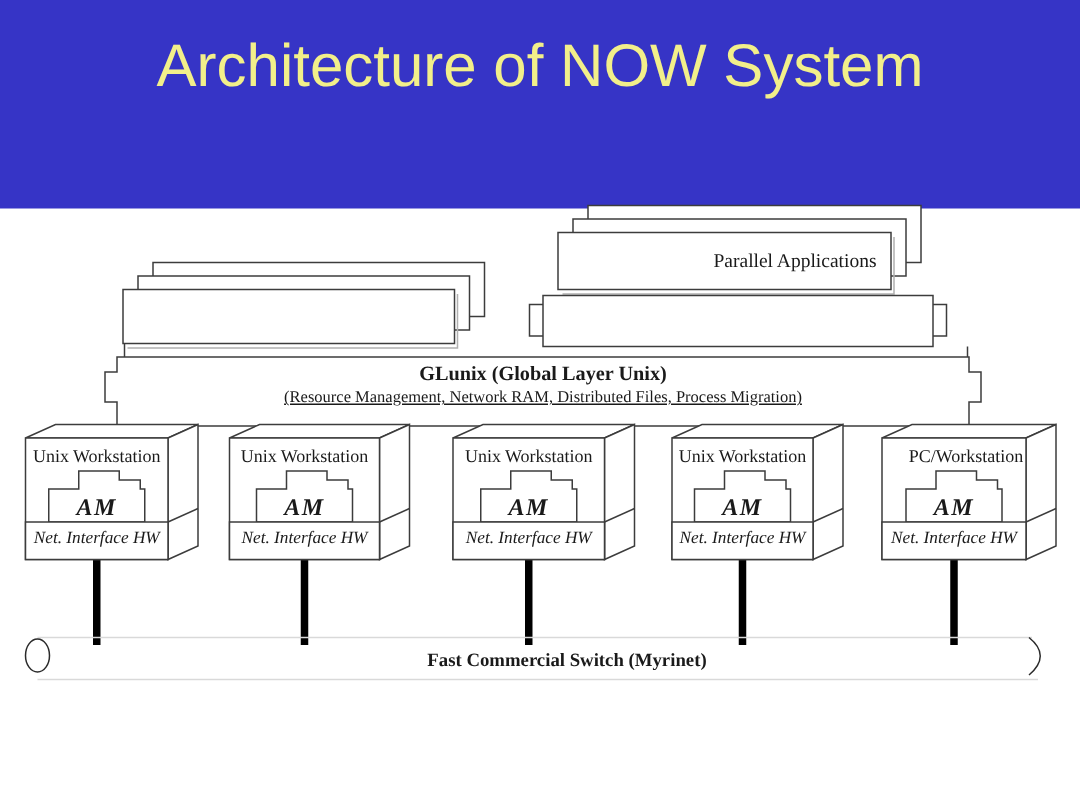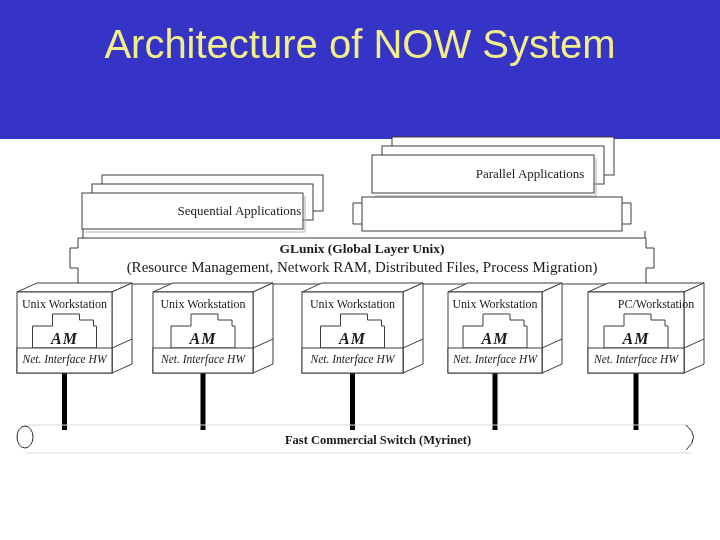--- a/index.html
+++ b/index.html
@@ -6,21 +6,21 @@
   .slide{position:relative;width:720px;height:540px;background:#ffffff;overflow:hidden;
          font-family:"Liberation Serif","DejaVu Serif",serif;}
   .header{position:absolute;left:0;top:0;width:720px;height:139px;background:#3634c6;}
   .title{position:absolute;left:0;top:22px;width:720px;text-align:center;
          font-family:"Liberation Sans","DejaVu Sans",sans-serif;
          font-size:40px;font-weight:500;color:#f2ef8a;letter-spacing:0px;}
   svg.art{position:absolute;left:0;top:0;}
   .lbl{position:absolute;color:#1a1a1a;text-align:center;white-space:nowrap;}
   .f13{font-size:13px;margin-left:47px;}
   .glx1{font-size:13.5px;font-weight:bold;font-family:Liberation Serif, serif;}
-  .glx2{font-size:15px;}
+  .glx2{font-size:11px;text-decoration:underline;}
   .nic{font-size:11.5px;font-style:italic;}
   .ws{font-size:12px;}
   .am{font-size:16px;font-weight:bold;letter-spacing:1px;font-style:italic;}
   .sw{font-size:12.5px;font-weight:bold;}
 </style>
 </head>
 <body>
 
 <div class="slide">
 
@@ -96,37 +96,36 @@
 
       <g>
         <line x1="25" y1="425" x2="688" y2="425" stroke="#d9d9d9"></line>
         <line x1="25" y1="453" x2="692" y2="453" stroke="#d9d9d9"></line>
         <ellipse cx="25" cy="437" rx="8" ry="11" fill="white" stroke="#2a2a2a"></ellipse>
         <path d="M 686,425 Q 701,437 686,450" fill="none" stroke="#2a2a2a"></path>
       </g>
     </g>
   </svg>
 
-  <div class="lbl f13" style="left:82px;top:203px;width:221px;">Sequential Applications</div>
   <div class="lbl f13" style="left:372px;top:166px;width:222px;">Parallel Applications</div>
   <div class="lbl glx1" style="left:78px;top:241px;width:568px;">GLunix (Global Layer Unix)</div>
   <div class="lbl glx2" style="left:78px;top:259px;width:568px;">(Resource Management, Network RAM, Distributed Files, Process Migration)</div>
   <div class="lbl sw" style="left:0px;top:433px;width:708px;padding-left:24px;">Fast Commercial Switch (Myrinet)</div>
 
   <div id="ws-labels">
       <div class="lbl ws" style="left: 17px; top: 297px; width: 95px;">Unix Workstation</div>
       <div class="lbl am" style="left: 17px; top: 330px; width: 95px;">AM</div>
       <div class="lbl nic" style="left: 17px; top: 353px; width: 95px;">Net. Interface HW</div>
       <div class="lbl ws" style="left: 153px; top: 297px; width: 100px;">Unix Workstation</div>
       <div class="lbl am" style="left: 153px; top: 330px; width: 100px;">AM</div>
       <div class="lbl nic" style="left: 153px; top: 353px; width: 100px;">Net. Interface HW</div>
       <div class="lbl ws" style="left: 302px; top: 297px; width: 101px;">Unix Workstation</div>
       <div class="lbl am" style="left: 302px; top: 330px; width: 101px;">AM</div>
       <div class="lbl nic" style="left: 302px; top: 353px; width: 101px;">Net. Interface HW</div>
       <div class="lbl ws" style="left: 448px; top: 297px; width: 94px;">Unix Workstation</div>
       <div class="lbl am" style="left: 448px; top: 330px; width: 94px;">AM</div>
       <div class="lbl nic" style="left: 448px; top: 353px; width: 94px;">Net. Interface HW</div>
-      <div class="lbl ws" style="left: 600px; top: 297px; width: 112px;">PC/Workstation</div>
+      <div class="lbl ws" style="left: 588px; top: 297px; width: 112px;">PC/Workstation</div>
       <div class="lbl am" style="left: 588px; top: 330px; width: 96px;">AM</div>
       <div class="lbl nic" style="left: 588px; top: 353px; width: 96px;">Net. Interface HW</div>
     </div>
 
 </div>
 
 </body></html>

